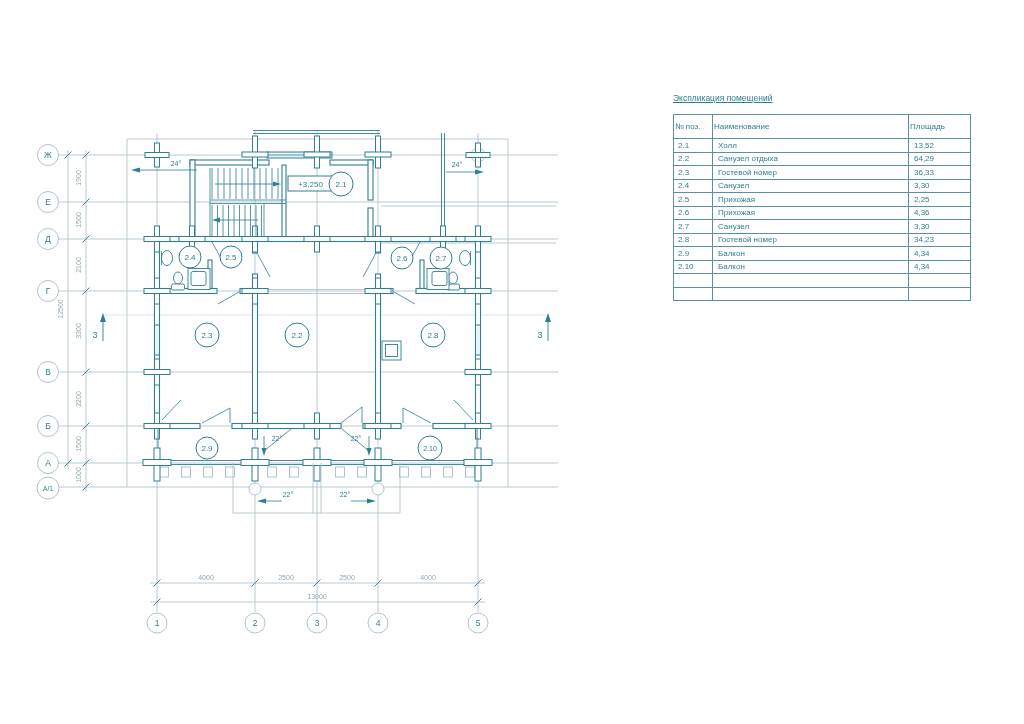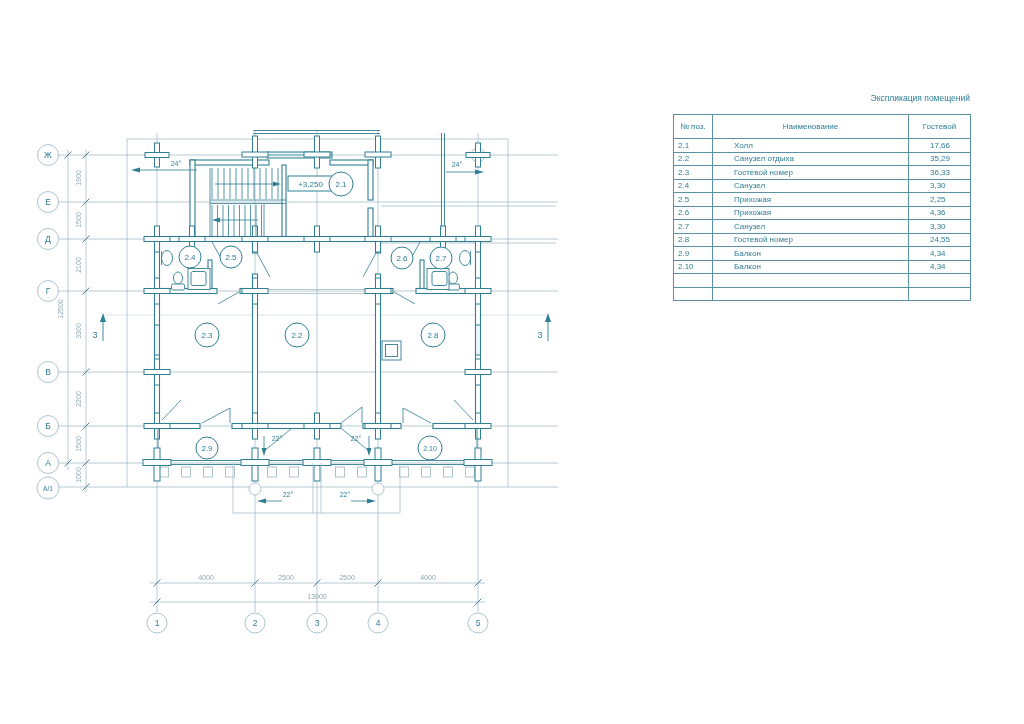--- a/index.html
+++ b/index.html
@@ -26,26 +26,26 @@
   .axts{font-size:6.5px;text-anchor:middle;}
   .rmt{font-size:8px;text-anchor:middle;}
   .rmts{font-size:7px;text-anchor:middle;}
   .ann{font-size:7px;text-anchor:middle;fill:var(--ink);}
   .sec{font-size:9px;text-anchor:middle;}
   .arr{fill:var(--ink);stroke:none;}
   .bubble{fill:#fff;stroke:var(--grid);stroke-width:0.9;}
   .rc{fill:#fff;stroke:var(--ink);stroke-width:1;}
 
   .table-wrap{position:absolute;left:673px;top:93px;width:297px;color:var(--ink);}
-  .tbl-title{font-size:8.5px;text-align:right;margin-bottom:11px;color:var(--ink);}
+  .tbl-title{font-size:8.5px;text-align:left;text-decoration:underline;margin-bottom:11px;color:var(--ink);}
   table.sched{border-collapse:collapse;width:297px;table-layout:fixed;}
   table.sched th,table.sched td{border:1px solid var(--tbl);font-size:8px;color:var(--ink);
     font-weight:normal;overflow:hidden;white-space:nowrap;}
-  table.sched th{height:21px;text-align:center;margin-top:43px;}
-  table.sched td{height:12.5px;padding:0 21px;text-align:left;}
+  table.sched th{height:21px;text-align:left;margin-top:43px;}
+  table.sched td{height:12.5px;padding:0 5px;text-align:left;}
   table.sched td.pos{padding:0 4px;}
 </style>
 </head>
 <body>
 
 <div class="stage">
 
 <svg width="1024" height="724" viewBox="0 0 1024 724">
 
   <g>
@@ -444,33 +444,33 @@
   <table class="sched">
     <colgroup>
           <col style="width:39px">
           <col style="width:196px">
           <col style="width:62px">
         </colgroup>
     <thead>
       <tr>
         <th>№ поз.</th>
         <th>Наименование</th>
-        <th>Гостевой</th>
+        <th>Площадь</th>
       </tr>
     </thead>
     <tbody>
       <tr>
             <td class="pos">2.1</td>
             <td>Холл</td>
-            <td>17,66</td>
+            <td>13,52</td>
           </tr>
       <tr>
             <td class="pos">2.2</td>
             <td>Санузел отдыха</td>
-            <td>35,29</td>
+            <td>64,29</td>
           </tr>
       <tr>
             <td class="pos">2.3</td>
             <td>Гостевой номер</td>
             <td>36,33</td>
           </tr>
       <tr>
             <td class="pos">2.4</td>
             <td>Санузел</td>
             <td>3,30</td>
@@ -486,21 +486,21 @@
             <td>4,36</td>
           </tr>
       <tr>
             <td class="pos">2.7</td>
             <td>Санузел</td>
             <td>3,30</td>
           </tr>
       <tr>
             <td class="pos">2.8</td>
             <td>Гостевой номер</td>
-            <td>24,55</td>
+            <td>34,23</td>
           </tr>
       <tr>
             <td class="pos">2.9</td>
             <td>Балкон</td>
             <td>4,34</td>
           </tr>
       <tr>
             <td class="pos">2.10</td>
             <td>Балкон</td>
             <td>4,34</td>

